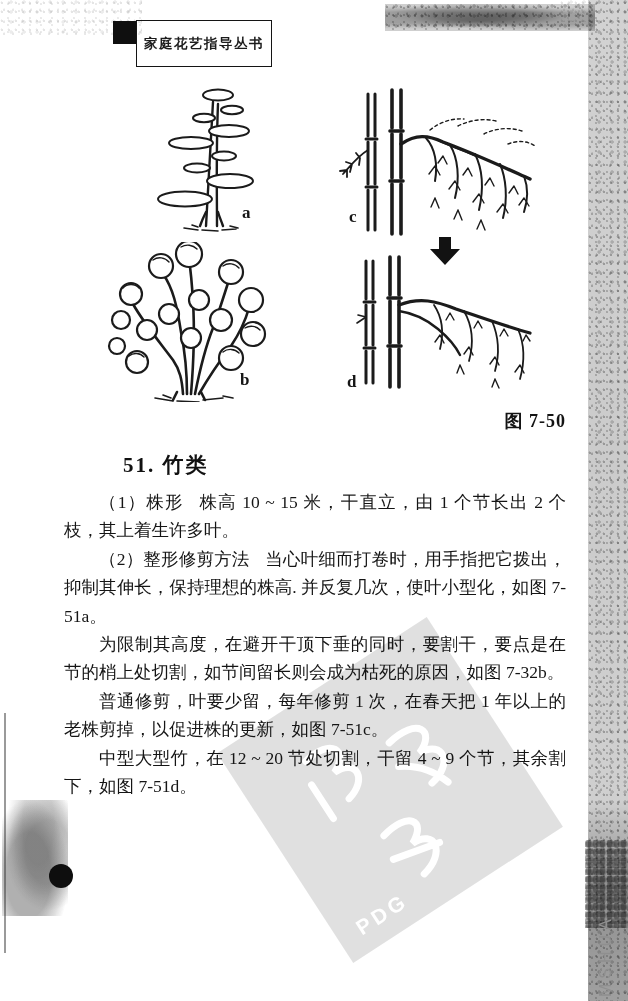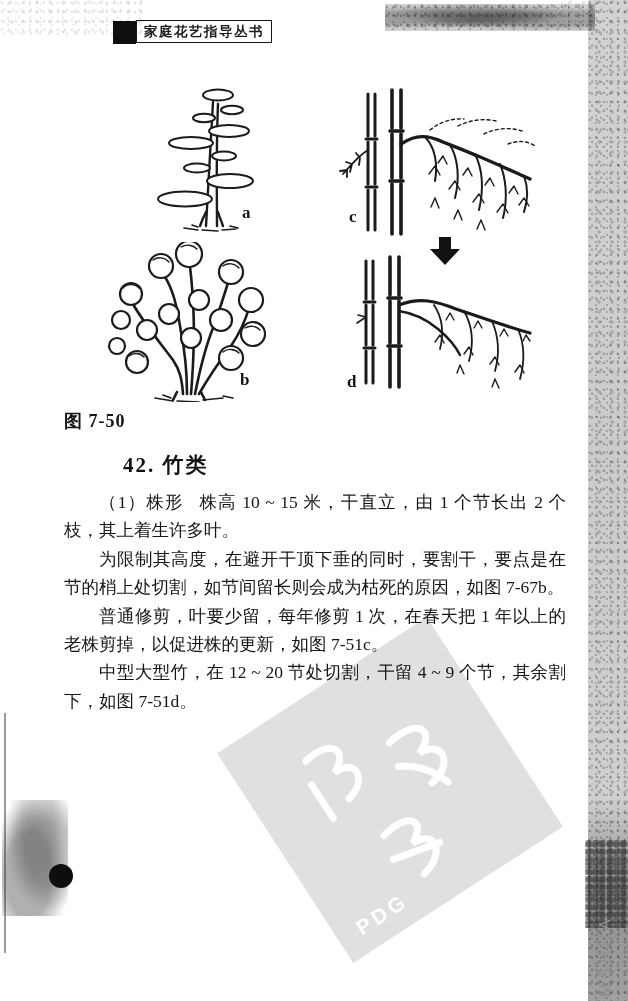--- a/index.html
+++ b/index.html
@@ -63,34 +63,34 @@
   }
   .punch-dot{
     position:absolute;left:49px;top:864px;width:24px;height:24px;border-radius:50%;
     background:#0e0e0e;
   }
   
   .header-square{
     position:absolute;left:113px;top:21px;width:23px;height:23px;background:#0f0f0f;
   }
   .header-box{
-    position:absolute;left:136px;top:20px;height:21px;padding:0 7px;
+    position:absolute;left:136px;top:20px;height:21px;padding:12px 7px;
     border:1.6px solid #141414;display:flex;align-items:center;
     font-family:"Liberation Serif","DejaVu Serif",serif;
     font-weight:bold;font-size:13.5px;letter-spacing:1.5px;white-space:nowrap;
   }
   
   .fig{position:absolute;}
   .fig svg{display:block;}
   .fig-label{
     position:absolute;font-family:"Liberation Serif","DejaVu Serif",serif;
     font-weight:bold;font-size:17px;color:#161616;
   }
   .fig-caption{
-    position:absolute;left:64px;top:409px;width:502px;text-align:left;
+    position:absolute;left:64px;top:409px;width:502px;text-align:right;
     font-weight:bold;font-size:18px;letter-spacing:1px;color:#141414;z-index:3;
   }
   
   .section-heading{
     position:absolute;left:123px;top:451px;
     font-weight:bold;font-size:21px;letter-spacing:2px;color:#111;z-index:3;
   }
   .body-text{
     position:absolute;left:64px;top:488px;width:502px;z-index:3;
     font-size:17.5px;line-height:28.4px;text-align:justify;color:#151515;
@@ -279,24 +279,25 @@
       </g>
       <g class="ink" stroke-width="1.6">
         <path d="M28,62 l-9,6 m9,-6 l-8,-2"></path>
       </g>
     </svg>
   </div>
   <div class="fig-label" style="left:347px;top:372px;">d</div>
 
   <div class="fig-caption">图 7-50</div>
 
-  <div class="section-heading">42. 竹类</div>
+  <div class="section-heading">51. 竹类</div>
 
   <div class="body-text">
     <p><span class="p-label">（1）株形</span><span>株高 10 ~ 15 米，干直立，由 1 个节长出 2 个枝，其上着生许多叶。</span></p>
-    <p>为限制其高度，在避开干顶下垂的同时，要割干，要点是在节的梢上处切割，如节间留长则会成为枯死的原因，如图 7-67b。</p>
+    <p><span class="p-label">（2）整形修剪方法</span><span>当心叶细而打卷时，用手指把它拨出，抑制其伸长，保持理想的株高. 并反复几次，使叶小型化，如图 7-51a。</span></p>
+    <p>为限制其高度，在避开干顶下垂的同时，要割干，要点是在节的梢上处切割，如节间留长则会成为枯死的原因，如图 7-32b。</p>
     <p>普通修剪，叶要少留，每年修剪 1 次，在春天把 1 年以上的老株剪掉，以促进株的更新，如图 7-51c。</p>
     <p>中型大型竹，在 12 ~ 20 节处切割，干留 4 ~ 9 个节，其余割下，如图 7-51d。</p>
   </div>
 
   <div class="side-text">MSHUA</div>
 
 </div>
 
 </body></html>

